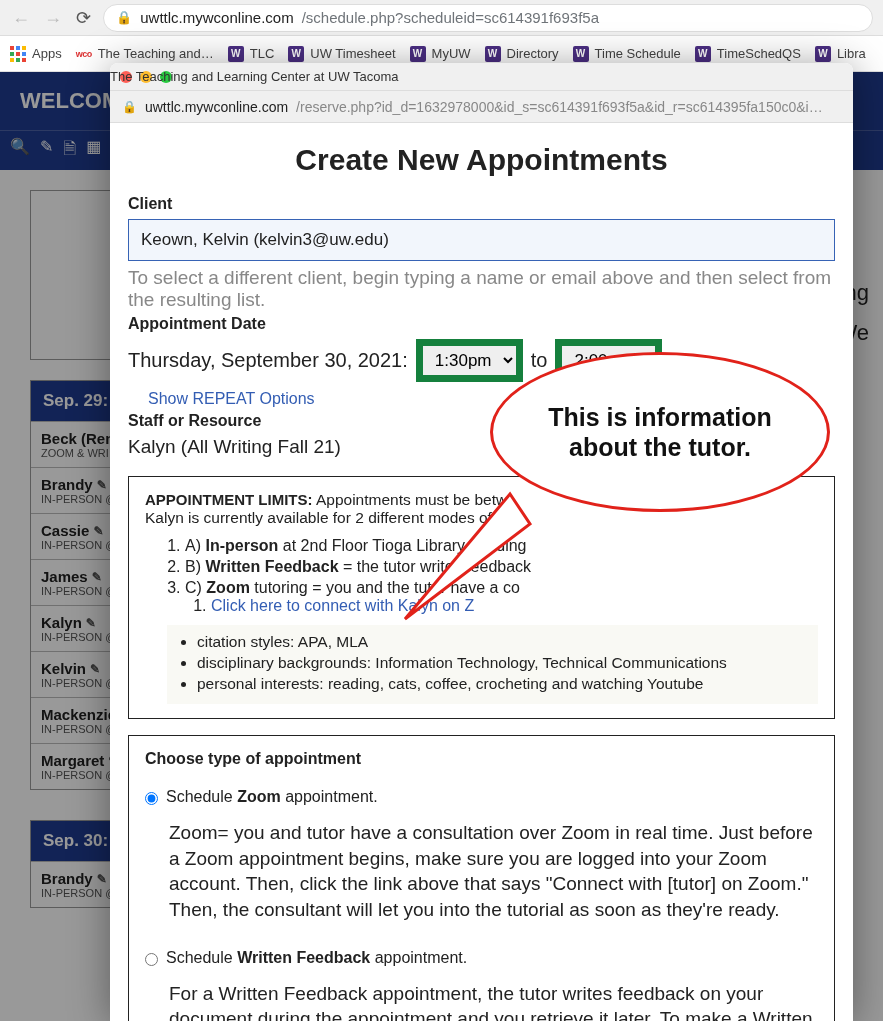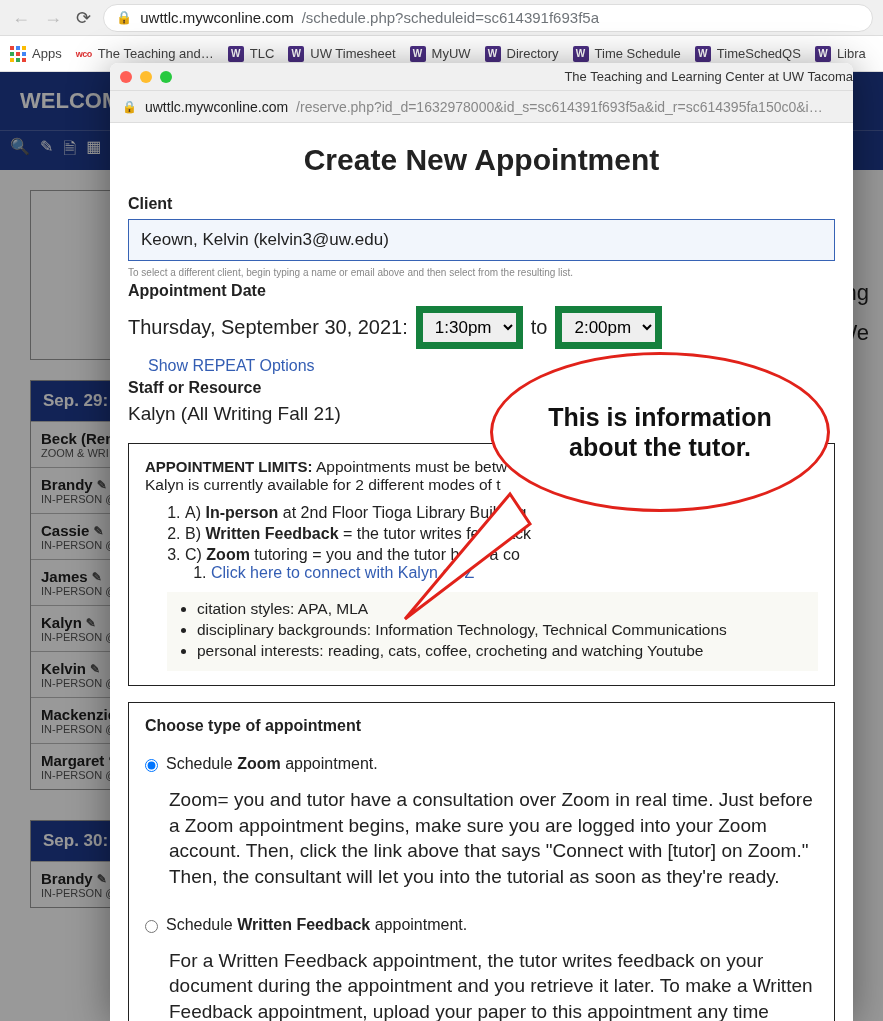--- a/index.html
+++ b/index.html
@@ -121,42 +121,42 @@
     align-items:center;
     padding: 0 10px;
     position:relative;
     border-bottom:1px solid #ddd;
   }
   .traffic-lights { display:flex; gap:8px;}
   .traffic-lights span{width:12px;height:12px;border-radius:50%;}
   .tl-red{background:#ff5f56;}
   .tl-yellow{background:#ffbd2e;}
   .tl-green{background:#27c93f;}
-  .modal-title { position:absolute; left:0;right:0;text-align:right;font-size:13px;color:#333;}
+  .modal-title { position:absolute; left:0;right:0;text-align:left;font-size:13px;color:#333;}
   .modal-urlbar {
     background:#f0f0f0; height:32px; display:flex;align-items:center;padding:0 12px;gap:8px;
     border-bottom:1px solid #ddd;
   }
   .modal-urlbar .lock-icon{font-size:12px;}
   .modal-url-domain{font-size:14px;color:#222;}
   .modal-url-path{font-size:14px;color:#888;}
   .modal-body {
     flex:1;
     overflow-y:auto;
     padding: 20px 18px;
   }
   .modal-h1 {
     font-size:30px; font-weight:800; text-align:center; margin-bottom:18px;
   }
   .field-label { font-size:16px; font-weight:700; margin-bottom:6px;}
   .client-input {
     width:100%; border:1px solid #3763b5; background:#f2f6fc; padding:10px 12px;
     font-size:17px; color:#222;
   }
-  .helper { color:#888; font-size:10px; margin-top:6px; }
+  .helper { color:#888; font-size:19px; margin-top:6px; }
   .mt16{margin-top:4px;}
   .date-line{font-size:20px; margin-top:6px; display:flex;align-items:center;gap:8px;flex-wrap:wrap;}
   .time-select{border:7px solid #15803d;background:#efefef;padding:4px 8px;font-size:17px;}
   .repeat-link{color:#335db3; font-size:16px; margin-left:20px; cursor:pointer;}
   .staff-line{font-size:19px;margin-top:4px;}
   .limits-box{border:1px solid #222; padding:14px 16px; margin-top:18px;}
   .limits-strong{font-weight:800;font-size:15px;}
   .limits-text{font-size:15.5px;}
   .ol-list{margin:10px 0 10px 40px;font-size:16px;}
   .ol-list li{margin-bottom:3px;}
@@ -366,21 +366,21 @@
       <span class="tl-green"></span>
     </div>
     <div class="modal-title">The Teaching and Learning Center at UW Tacoma</div>
   </div>
   <div class="modal-urlbar">
     <span class="lock-icon">🔒</span>
     <span class="modal-url-domain">uwttlc.mywconline.com</span>
       <span class="modal-url-path">/reserve.php?id_d=1632978000&amp;id_s=sc614391f693f5a&amp;id_r=sc614395fa150c0&amp;i…</span>
   </div>
   <div class="modal-body">
-    <div class="modal-h1">Create New Appointment</div>
+    <div class="modal-h1">Create New Appointments</div>
 
     <div class="field-label">Client</div>
     <input class="client-input" value="Keown, Kelvin (kelvin3@uw.edu)" style="">
     <div class="helper">To select a different client, begin typing a name or email above and then select from the resulting list.</div>
 
     <div class="field-label mt16">Appointment Date</div>
     <div class="date-line">
       <span>Thursday, September 30, 2021:</span>
       <select class="time-select"><option>1:30pm</option></select>
       <span>to</span>

